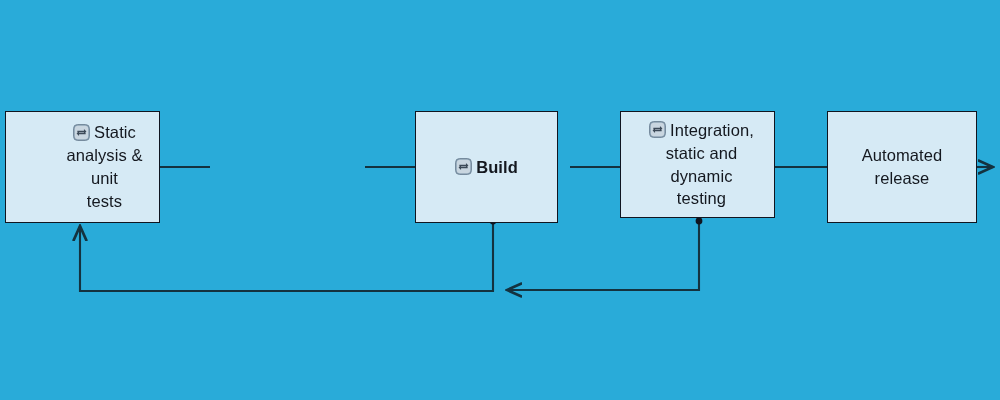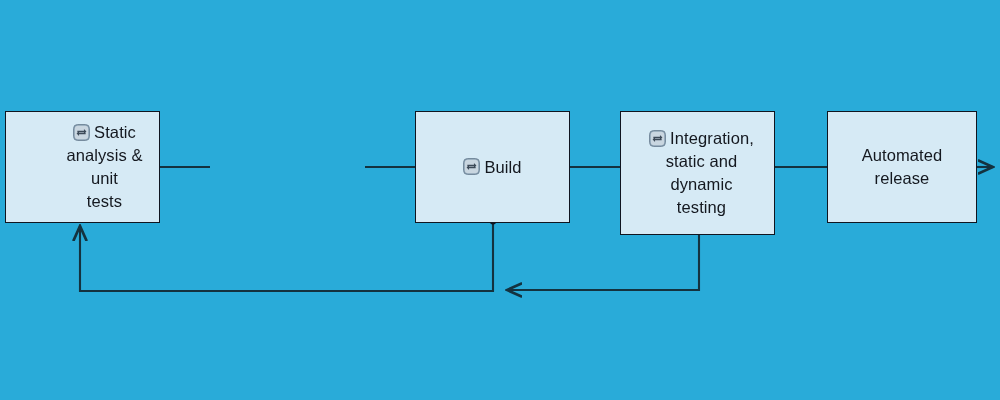--- a/index.html
+++ b/index.html
@@ -53,22 +53,22 @@
     position: relative;
   }
   .node-icon svg {
     display: block;
     width: 17px;
     height: 17px;
   }
   
   #node-static   { left: 5px;   top: 111px; width: 155px; height: 112px; padding-left: 44px; }
   #node-checkin  { left: 210px; top: 111px; width: 155px; height: 112px; }
-  #node-build    { left: 415px; top: 111px; width: 155px; height: 112px; }
-  #node-testing  { left: 620px; top: 111px; width: 155px; height: 124px; padding-left: 8px; }
+  #node-build    { left: 415px; top: 111px; width: 143px; height: 112px; font-weight: bold; }
+  #node-testing  { left: 620px; top: 111px; width: 155px; height: 107px; padding-left: 8px; }
   #node-release  { left: 827px; top: 111px; width: 150px; height: 112px; align-items: center; }
 </style>
 </head>
 <body>
 
 <div id="diagram-canvas">
 
   <svg id="edge-layer" viewBox="0 0 1000 400" width="1000" height="400">
     <defs>
       <marker id="arrow-right" viewBox="0 0 10 10" refX="9" refY="5" markerWidth="7" markerHeight="7" orient="auto-start-reverse">

